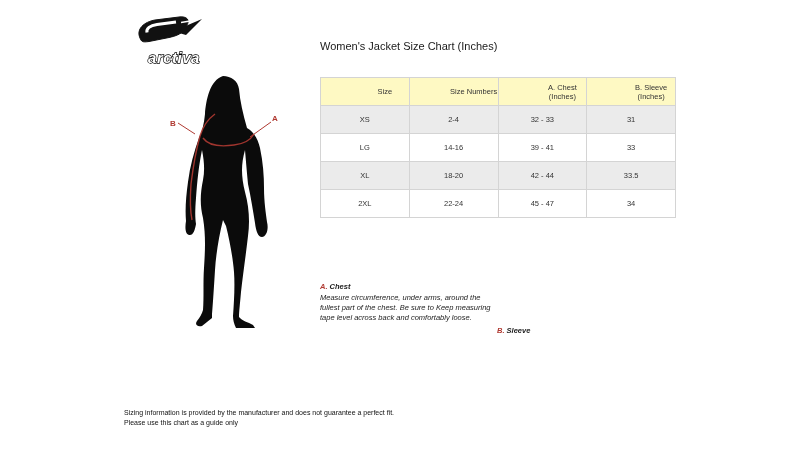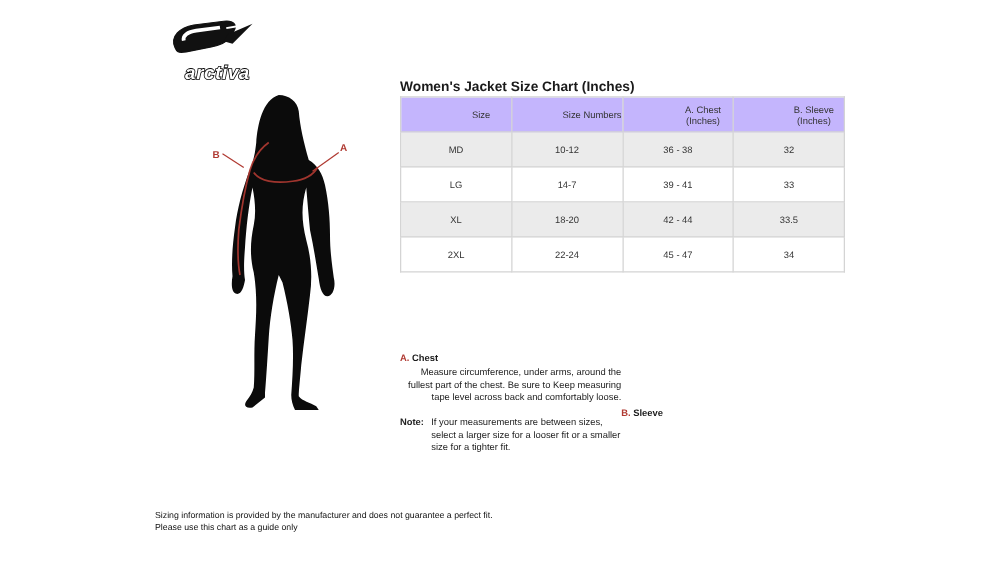--- a/index.html
+++ b/index.html
@@ -10,48 +10,48 @@
   }
 
   
   .logo { position:absolute; left:130px; top:14px; width:92px; height:56px; }
 
   
   .figure { position:absolute; left:158px; top:74px; width:170px; height:260px; }
 
   
   .title {
-    position:absolute; left:320px; top:64px;
-    font-size:11px; font-weight:bold; color:#1a1a1a;
+    position:absolute; left:320px; top:40px;
+    font-size:11px; font-weight:normal; color:#1a1a1a;
   }
 
   
   .size-table {
     position:absolute; left:320px; top:77px; width:356px;
     border-collapse:collapse; table-layout:fixed;
     font-size:7.5px; color:#333; text-align:center;
   }
   .size-table th, .size-table td {
     border:1px solid #d4d4d4; padding:0; height:28px;
     font-weight:normal; text-align:center; vertical-align:middle;
   }
-  .size-table thead th { background:#c4b5fd;padding-left:40px; }
+  .size-table thead th { background:#fef9c3;padding-left:40px; }
   .size-table tbody tr:nth-child(odd) td { background:#ebebeb; }
   .size-table tbody tr:nth-child(even) td { background:#ffffff; }
 
   
   .footnotes {
     position:absolute; left:320px; top:282px; width:358px;
-    display:flex; font-size:7.5px; line-height:1.35; color:#222;
+    display:flex; font-size:7.5px; line-height:1.35; color:#222;font-style:italic;
   }
   .fn-col-a { width:177px; flex:none; }
   .fn-col-b { width:181px; flex:none;margin-top:44px; }
   .fn-head { font-weight:bold; color:#1a1a1a; margin:0 0 1px 0; font-size:7.5px; }
   .fn-head .red-letter { color:#b03a32; }
-  .fn-body { margin:0;text-align:right; }
+  .fn-body { margin:0; }
   .note { margin-top:9px; position:relative; padding-left:25px; }
   .note-label { position:absolute; left:0; top:0; font-weight:bold; }
 
   
   .disclaimer {
     position:absolute; left:124px; top:408px;
     font-size:7px; line-height:1.45; color:#111;
   }
 
   .accent-stroke { stroke:#b03a32; }
@@ -127,28 +127,28 @@
   <thead>
     <tr>
       <th>Size</th>
       <th>Size Numbers</th>
       <th>A. Chest (Inches)</th>
       <th>B. Sleeve (Inches)</th>
     </tr>
   </thead>
   <tbody>
     <tr>
-      <td>MD</td>
-      <td>10-12</td>
-      <td>36 - 38</td>
-      <td>32</td>
+      <td>XS</td>
+      <td>2-4</td>
+      <td>32 - 33</td>
+      <td>31</td>
     </tr>
     <tr>
       <td>LG</td>
-      <td>14-7</td>
+      <td>14-16</td>
       <td>39 - 41</td>
       <td>33</td>
     </tr>
     <tr>
       <td>XL</td>
       <td>18-20</td>
       <td>42 - 44</td>
       <td>33.5</td>
     </tr>
     <tr>
@@ -157,24 +157,20 @@
       <td>45 - 47</td>
       <td>34</td>
     </tr>
   </tbody>
 </table>
 
 <div class="footnotes">
   <div class="fn-col-a">
     <p class="fn-head"><span class="red-letter">A.</span> <span>Chest</span></p>
     <p class="fn-body">Measure circumference, under arms, around the fullest part of the chest. Be sure to Keep measuring tape level across back and comfortably loose.</p>
-    <div class="note">
-      <span class="note-label">Note:</span>
-      <span>If your measurements are between sizes, select a larger size for a looser fit or a smaller size for a tighter fit.</span>
-    </div>
   </div>
   <div class="fn-col-b">
     <p class="fn-head"><span class="red-letter">B.</span> <span>Sleeve</span></p>
   </div>
 </div>
 
 <div class="disclaimer">
   <div>Sizing information is provided by the manufacturer and does not guarantee a perfect fit.</div>
   <div>Please use this chart as a guide only</div>
 </div>

